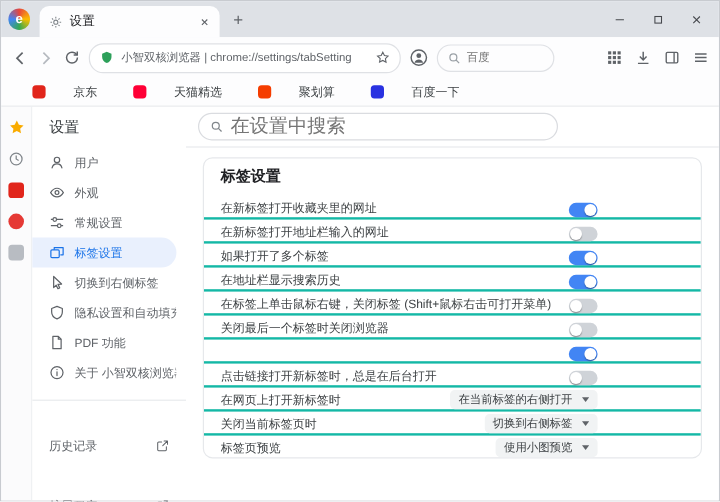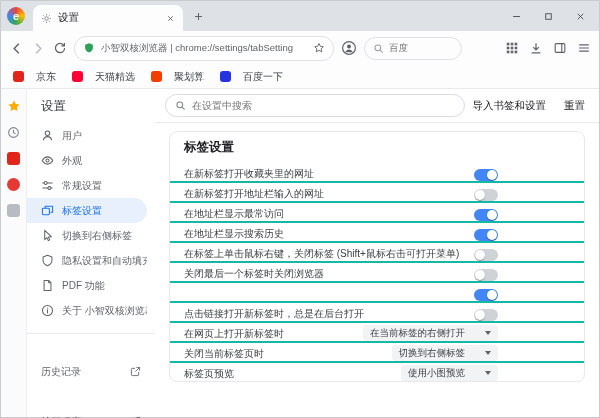--- a/index.html
+++ b/index.html
@@ -15,61 +15,61 @@
   .icon-btn { display:flex; align-items:center; justify-content:center; flex:none; }
   .new-tab { margin-left:10px; }
   .win-controls { margin-left:auto; display:flex; gap:6px; }
   .win-btn { width:26px; height:20px; display:flex; align-items:center; justify-content:center; }
 
   
   .toolbar { height:34px; background:#fdfdfe; display:flex; align-items:center; padding:0 8px; gap:7px; flex:none; }
   .addressbar { width:260px; height:25px; background:#fff; border:1px solid #dfe1e5; border-radius:12px; display:flex; align-items:center; gap:6px; padding:0 8px; flex:none; }
   .addressbar input { flex:1; min-width:0; border:none; outline:none; background:transparent; font-size:9.5px; color:#5f6368; font-family:inherit; }
   .quick-search { width:98px; height:23px; border:1px solid #dfe1e5; border-radius:12px; display:flex; align-items:center; gap:5px; padding:0 8px; flex:none; }
-  .quick-search input { flex:1; min-width:0; border:none; outline:none; background:transparent; font-size:9.5px; color:#9aa0a6; font-family:Liberation Mono, monospace; }
+  .quick-search input { flex:1; min-width:0; border:none; outline:none; background:transparent; font-size:9.5px; color:#9aa0a6; font-family:Liberation Sans, sans-serif; }
   .right-icons { margin-left:auto; display:flex; gap:10px; align-items:center; }
 
   
   .bookmarks { height:24px; background:#fdfdfe; border-bottom:1px solid #e7e9ec; display:flex; align-items:center; gap:16px; padding:0 12px; flex:none; }
-  .bm { display:flex; align-items:center; gap:12px; font-size:10px; color:#3c4043; }
+  .bm { display:flex; align-items:center; gap:23px; font-size:10px; color:#3c4043;margin-left:14px; }
   .bm-icon { width:11px; height:11px; border-radius:3px; flex:none; }
 
   
   .content { flex:1; display:flex; min-height:0; }
   .sidestrip { width:26px; background:#fbfbfc; border-right:1px solid #eceef0; display:flex; flex-direction:column; align-items:center; padding-top:10px; gap:13px; flex:none; }
   .strip-sq { width:13px; height:13px; border-radius:3px; }
   .strip-circle { width:13px; height:13px; border-radius:50%; }
 
   .settings { flex:1; display:flex; min-width:0; background:#fff; }
   .nav { width:128px; flex:none; }
   .nav-title { height:34px; display:flex; align-items:center; padding-left:14px; font-size:12.5px; color:#3c4043; }
   .nav-item { height:25px; display:flex; align-items:center; gap:8px; padding-left:14px; margin-right:8px; border-radius:0 13px 13px 0; color:#5f6368; font-size:10px; white-space:nowrap; overflow:hidden; cursor:default; }
   .nav-item.selected { color:#1a73e8; background:#e9f0fd; }
   .nav-divider { border-top:1px solid #e8eaed; margin:10px 0; }
   .nav-link { height:25px; display:flex; align-items:center; gap:6px; padding:0 14px; color:#5f6368; font-size:10px;margin-top:25px; }
   .nav-link .ext { margin-left:auto; display:flex; }
 
   .main { flex:1; display:flex; flex-direction:column; min-width:0; }
   .main-header { height:34px; flex:none; display:flex; align-items:center; padding:0 14px 0 10px; border-bottom:1px solid #e8eaed; }
   .settings-search { flex:1; max-width:300px; height:23px; border:1px solid #dadce0; border-radius:12px; display:flex; align-items:center; gap:6px; padding:0 9px; }
-  .settings-search input { flex:1; min-width:0; border:none; outline:none; background:transparent; font-size:10px; color:#80868b; font-family:inherit; }
+  .settings-search input { flex:1; min-width:0; border:none; outline:none; background:transparent; font-size:16px; color:#80868b; font-family:inherit; }
   .header-buttons { margin-left:auto; display:flex; gap:18px; }
   .text-btn { font-size:10.5px; color:#202124; background:none; border:none; font-family:inherit; cursor:pointer; white-space:nowrap; }
 
   .scroll { flex:1; min-height:0; padding:8px 14px 6px; }
   .card { border:1px solid #e6e8eb; border-radius:8px; background:#fff; overflow:hidden; }
   .card-title { padding:7px 14px 5px; font-size:12.5px; font-weight:bold; color:#202124; }
   .row { height:20px; display:flex; align-items:flex-end; padding:0 14px; }
   .row + .row { border-top:2px solid #14b8a6; }
   .rlabel { font-size:10px; color:#3c4043; white-space:nowrap; overflow:hidden; }
   .toggle { margin-left:auto; margin-right:72px; width:24px; height:12px; border-radius:6px; background:#cfd3d8; position:relative; flex:none; cursor:pointer; }
   .knob { position:absolute; top:1px; left:1px; width:10px; height:10px; border-radius:50%; background:#fff; box-shadow:0 1px 1px rgba(0,0,0,.3); }
   .toggle.on { background:#4285f4; }
   .toggle.on .knob { left:13px; }
-  .select { margin-left:auto; margin-right:72px; height:16px; background:#f1f3f4; border-radius:4px; display:flex; align-items:center; gap:20px; padding:0 7px; font-size:9.5px; color:#3c4043; flex:none; cursor:pointer; white-space:nowrap; }
+  .select { margin-left:auto; margin-right:72px; height:16px; background:#f1f3f4; border-radius:4px; display:flex; align-items:center; gap:8px; padding:0 7px; font-size:9.5px; color:#3c4043; flex:none; cursor:pointer; white-space:nowrap; }
   .caret { width:0; height:0; border-left:3.5px solid transparent; border-right:3.5px solid transparent; border-top:4px solid #5f6368; }
 
   svg { display:block; }
   .nicon { display:flex; flex:none; }
 </style>
 </head>
 <body>
 
 <div class="window">
 
@@ -336,44 +336,40 @@
         <div class="main-header">
           <div class="settings-search">
             <span class="icon-btn">
               <svg width="11" height="11" viewBox="0 0 16 16" fill="none" stroke="#80868b" stroke-width="1.5">
                   <circle cx="7" cy="7" r="4.2"></circle>
                   <path d="M10.2 10.2L14 14"></path>
                 </svg>
             </span>
             <input placeholder="在设置中搜索" style="">
           </div>
-          <div class="header-buttons">
-            <button class="text-btn">导入书签和设置</button>
-            <button class="text-btn">重置</button>
-          </div>
         </div>
 
         <div class="scroll">
           <div class="card">
             <div class="card-title">标签设置</div>
 
             <div class="row">
               <span class="rlabel">在新标签打开收藏夹里的网址</span>
               <span class="toggle on">
                   <span class="knob"></span>
                 </span>
             </div>
             <div class="row">
               <span class="rlabel">在新标签打开地址栏输入的网址</span>
               <span class="toggle">
                   <span class="knob"></span>
                 </span>
             </div>
             <div class="row">
-              <span class="rlabel">在地址栏显示最常访问</span>
+              <span class="rlabel">如果打开了多个标签</span>
               <span class="toggle on">
                   <span class="knob"></span>
                 </span>
             </div>
             <div class="row">
               <span class="rlabel">在地址栏显示搜索历史</span>
               <span class="toggle on">
                   <span class="knob"></span>
                 </span>
             </div>

